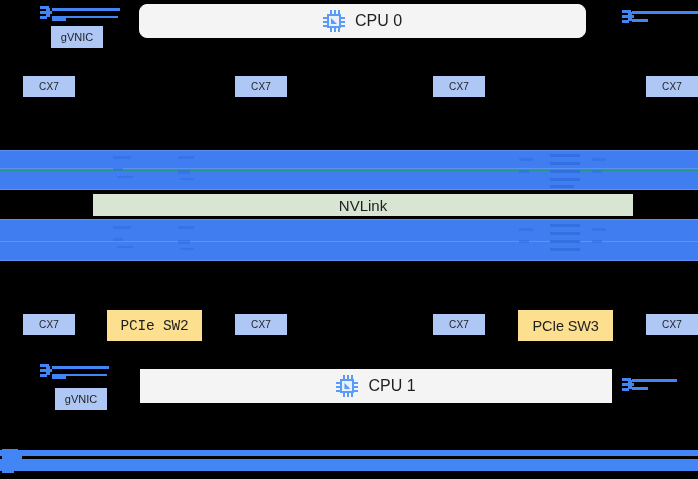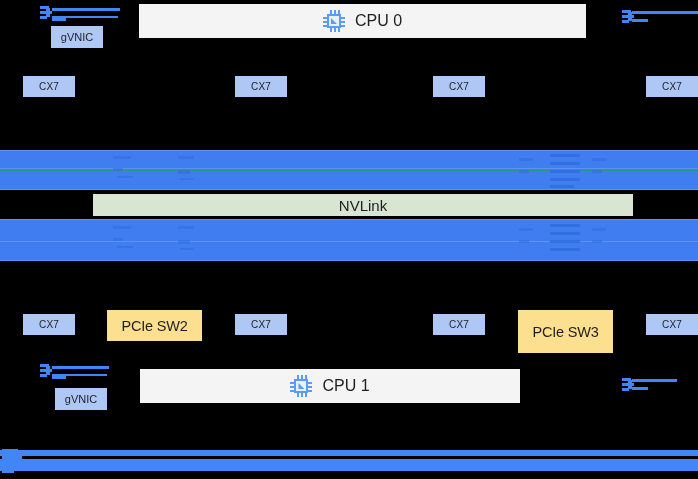--- a/index.html
+++ b/index.html
@@ -171,21 +171,21 @@
     <i style="left:6px; top:2px; width:4px; height:9px;"></i>
   </div>
   <div class="conn" style="left:52px; top:8px; width:68px; height:3px;"></div>
   <div class="conn" style="left:52px; top:16px; width:66px; height:2px;"></div>
   <div class="conn" style="left:52px; top:18px; width:14px; height:3px;"></div>
 
   <div class="node gvnic-box" style="left:51px; top:26px; width:52px; height:22px;">
     <span>gVNIC</span>
   </div>
 
-  <div class="node cpu-box" style="left:139px; top:4px; width:447px; height:34px;">
+  <div class="node cpu-box" style="left:139px; top:4px; width:447px; height:34px;border-radius:8px;">
     <span class="chip-icon">
       <span class="pin" style="left:7px;  top:0;    width:2px; height:4px;"></span>
       <span class="pin" style="left:11px; top:0;    width:2px; height:4px;"></span>
       <span class="pin" style="left:15px; top:0;    width:2px; height:4px;"></span>
       <span class="pin" style="left:7px;  bottom:0; width:2px; height:4px;"></span>
       <span class="pin" style="left:11px; bottom:0; width:2px; height:4px;"></span>
       <span class="pin" style="left:15px; bottom:0; width:2px; height:4px;"></span>
       <span class="pin" style="left:0;    top:7px;  width:4px; height:2px;"></span>
       <span class="pin" style="left:0;    top:11px; width:4px; height:2px;"></span>
       <span class="pin" style="left:0;    top:15px; width:4px; height:2px;"></span>
@@ -286,33 +286,33 @@
   </div>
   <div class="gpu-glyph" style="left:592px; top:222px; width:26px; height:36px;">
     <span style="left:0; top:6px;  width:14px; height:3px;"></span>
     <span style="left:0; top:18px; width:10px; height:3px;"></span>
   </div>
 
   <div class="node cx7-box" style="left:23px; top:314px; width:52px; height:21px;">
     <span>CX7</span>
   </div>
 
-  <div class="node pcie-box" style="left:107px; top:310px; width:95px; height:31px;">
+  <div class="node pcie-box" style="left:107px; top:310px; width:95px; height:31px;font-family:Liberation Mono, monospace;">
     <span>PCIe SW2</span>
   </div>
 
   <div class="node cx7-box" style="left:235px; top:314px; width:52px; height:21px;">
     <span>CX7</span>
   </div>
 
   <div class="node cx7-box" style="left:433px; top:314px; width:52px; height:21px;">
     <span>CX7</span>
   </div>
 
-  <div class="node pcie-box" style="left:518px; top:310px; width:95px; height:43px;">
+  <div class="node pcie-box" style="left:518px; top:310px; width:95px; height:31px;">
     <span>PCIe SW3</span>
   </div>
 
   <div class="node cx7-box" style="left:646px; top:314px; width:52px; height:21px;">
     <span>CX7</span>
   </div>
 
   <div class="nic-icon" style="left:40px; top:364px; width:16px; height:14px;">
     <i style="left:0; top:0; width:9px; height:3px;"></i>
     <i style="left:0; top:5px; width:12px; height:3px;"></i>
@@ -320,21 +320,21 @@
     <i style="left:6px; top:2px; width:4px; height:9px;"></i>
   </div>
   <div class="conn" style="left:52px; top:366px; width:57px; height:3px;"></div>
   <div class="conn" style="left:52px; top:374px; width:55px; height:2px;"></div>
   <div class="conn" style="left:52px; top:376px; width:14px; height:3px;"></div>
 
   <div class="node gvnic-box" style="left:55px; top:388px; width:52px; height:22px;">
     <span>gVNIC</span>
   </div>
 
-  <div class="node cpu-box" style="left:140px; top:369px; width:380px; height:34px;align-items:center;">
+  <div class="node cpu-box" style="left:140px; top:369px; width:472px; height:34px;align-items:center;">
     <span class="chip-icon">
       <span class="pin" style="left:7px;  top:0;    width:2px; height:4px;"></span>
       <span class="pin" style="left:11px; top:0;    width:2px; height:4px;"></span>
       <span class="pin" style="left:15px; top:0;    width:2px; height:4px;"></span>
       <span class="pin" style="left:7px;  bottom:0; width:2px; height:4px;"></span>
       <span class="pin" style="left:11px; bottom:0; width:2px; height:4px;"></span>
       <span class="pin" style="left:15px; bottom:0; width:2px; height:4px;"></span>
       <span class="pin" style="left:0;    top:7px;  width:4px; height:2px;"></span>
       <span class="pin" style="left:0;    top:11px; width:4px; height:2px;"></span>
       <span class="pin" style="left:0;    top:15px; width:4px; height:2px;"></span>

